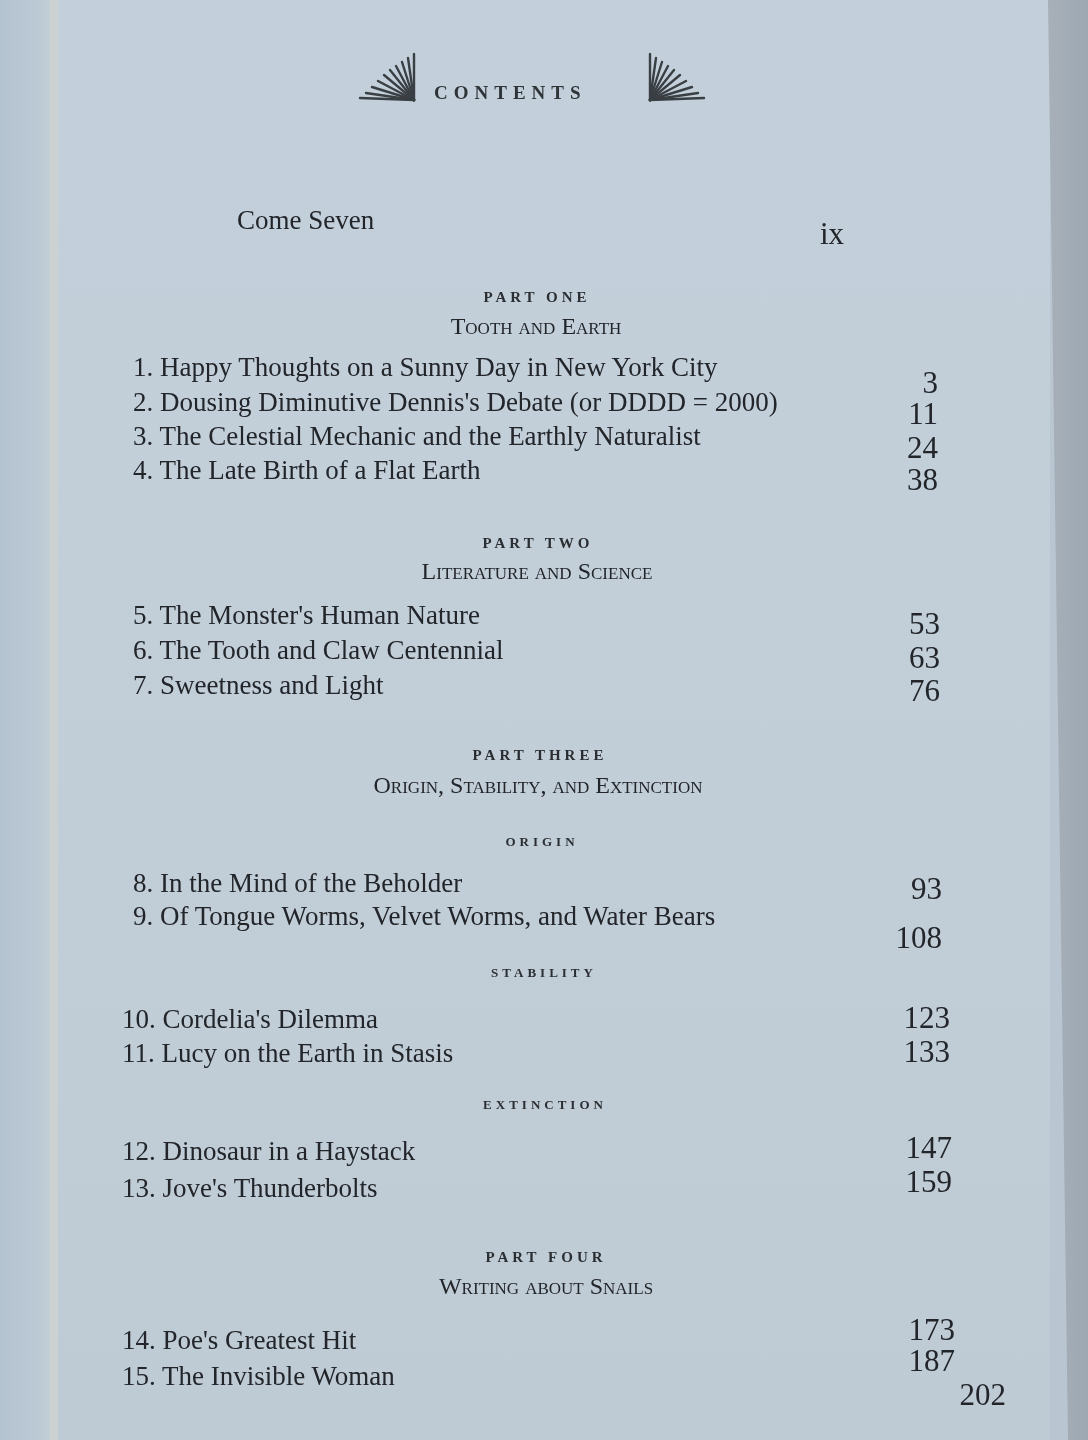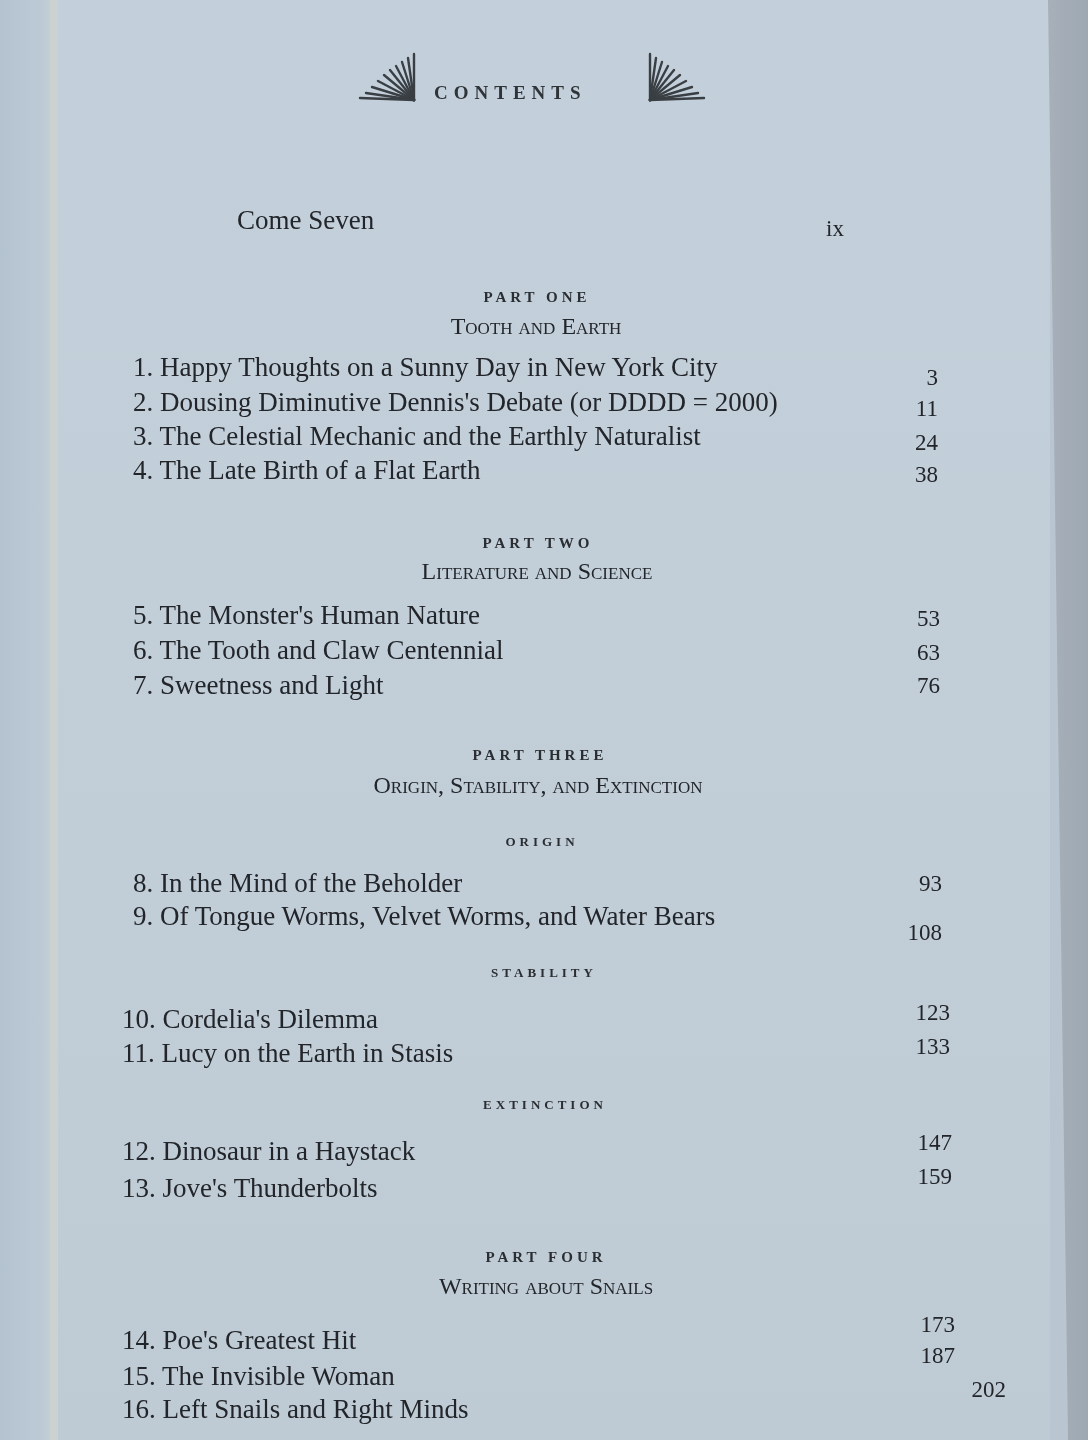--- a/index.html
+++ b/index.html
@@ -33,21 +33,21 @@
   .fan-left { left: 356px; }
   .fan-right { left: 646px; }
   .contents-title {
     position: absolute; left: 434px; top: 30px;
     font-size: 19px; letter-spacing: 6px; font-weight: bold; color: #2f3438;
   }
 
   .toc { position: absolute; left: 0; top: 0; width: 1088px; height: 1440px; }
   .abs { position: absolute; white-space: nowrap; }
   .entry-title { font-size: 27px; color: #22252a; }
-  .page-num { font-size: 23px; color: #22252a; text-align: right; width: 60px; }
+  .page-num { font-size: 31px; color: #22252a; text-align: right; width: 60px; }
   .part-label {
     font-size: 15px; font-weight: bold; letter-spacing: 4px; color: #2a2e32;
     text-align: center; width: 400px;
   }
   .part-title {
     font-size: 24px; font-variant: small-caps; color: #22252a;
     text-align: center; width: 600px;
   }
   .section-label {
     font-size: 13px; font-weight: bold; letter-spacing: 4px; color: #2a2e32;
@@ -155,15 +155,14 @@
 
   <div class="abs part-label" style="left:346px; top:1249px;">PART FOUR</div>
   <div class="abs part-title" style="left:246px; top:1273px;">Writing about Snails</div>
 
   <div class="abs entry-title" style="left:122px; top:1325px;"><span>14.</span> <span>Poe's Greatest Hit</span></div>
   <div class="abs page-num" style="left:895px; top:1312px;">173</div>
 
   <div class="abs entry-title" style="left:122px; top:1361px;"><span>15.</span> <span>The Invisible Woman</span></div>
   <div class="abs page-num" style="left:895px; top:1343px;">187</div>
 
-  <div class="abs entry-title" style="left:122px; top:1394px;"><span>16.</span> <span>Left Snails and Right Minds</span></div>
   <div class="abs page-num" style="left:946px; top:1377px;">202</div>
 </div>
 
 </body></html>

